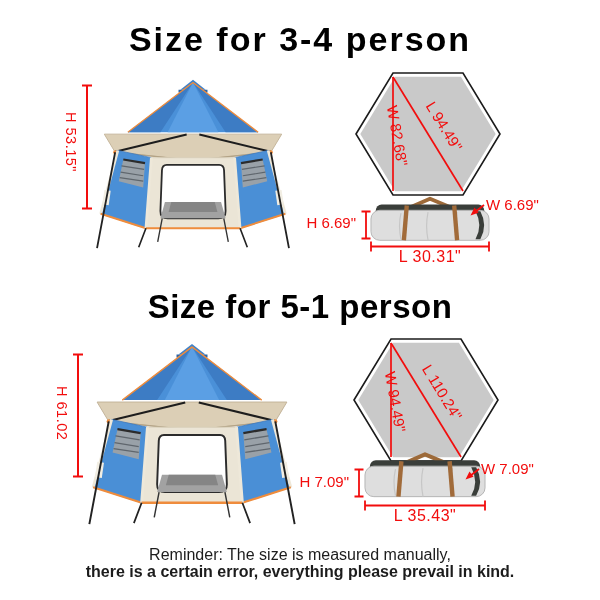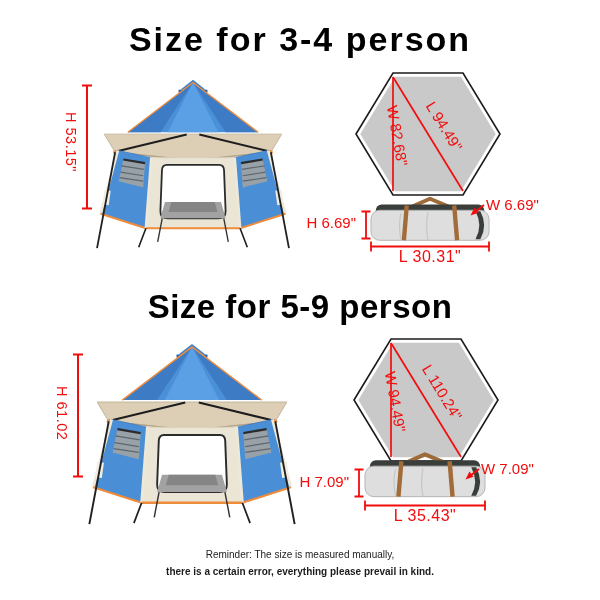--- a/index.html
+++ b/index.html
@@ -27,21 +27,21 @@
     color:var(--red);font-size:15px;white-space:nowrap;line-height:15px;
   }
   .llabel{font-size:16px;text-align:center;letter-spacing:.5px;}
   .rlabel-right{text-align:right;}
   .hex text{
     font-family:"Liberation Sans",sans-serif;
     font-size:15px;fill:var(--red);
   }
   .reminder{
     left:0;right:0;text-align:center;color:#1c1c1c;
-    font-size:10px;line-height:17px;
+    font-size:16px;line-height:17px;
   }
   .rem1{top:546px;}
   .rem2{top:563px;font-weight:bold;}
   svg{display:block;}
 </style>
 </head>
 <body>
 
 <div class="canvas">
 
@@ -146,21 +146,21 @@
   <div class="abs redlabel rlabel-right" style="left:298px;top:215px;width:58px">H 6.69"</div>
   <svg class="abs" style="left:468px;top:203px" width="17" height="15">
     <use href="#arrow-art"></use>
   </svg>
   <div class="abs redlabel" style="left:486px;top:197px">W 6.69"</div>
   <svg class="abs" style="left:370px;top:241px" width="120" height="11">
     <path d="M1,0.5 V10.5 M1,5.5 H119 M119,0.5 V10.5" stroke="#f20d0d" stroke-width="1.8" fill="none"></path>
   </svg>
   <div class="abs redlabel llabel" style="left:370px;top:249px;width:120px">L 30.31"</div>
 
-  <div class="abs title title2">Size for 5-9 person</div>
+  <div class="abs title title2">Size for 5-1 person</div>
 
   <svg class="abs" style="left:80px;top:342px" width="224" height="184">
     <use href="#tent-art"></use>
   </svg>
 
   <svg class="abs" style="left:71px;top:353px" width="14" height="125">
     <use href="#vdim-art"></use>
   </svg>
   <div class="abs vlabel" style="left:54px;top:386px">H 61.02</div>
 

